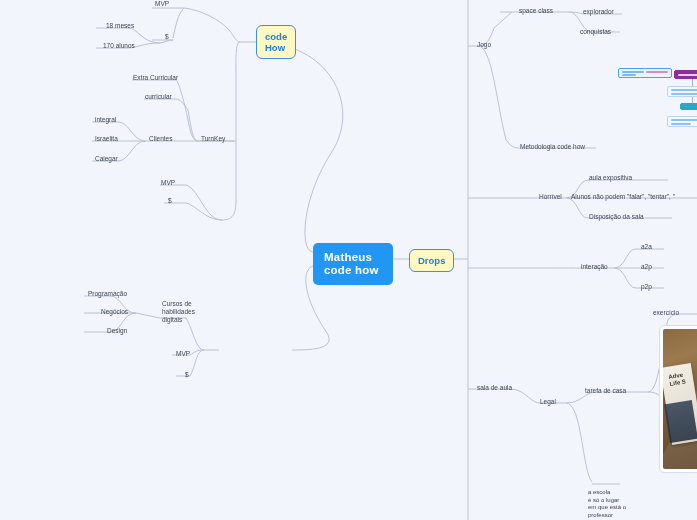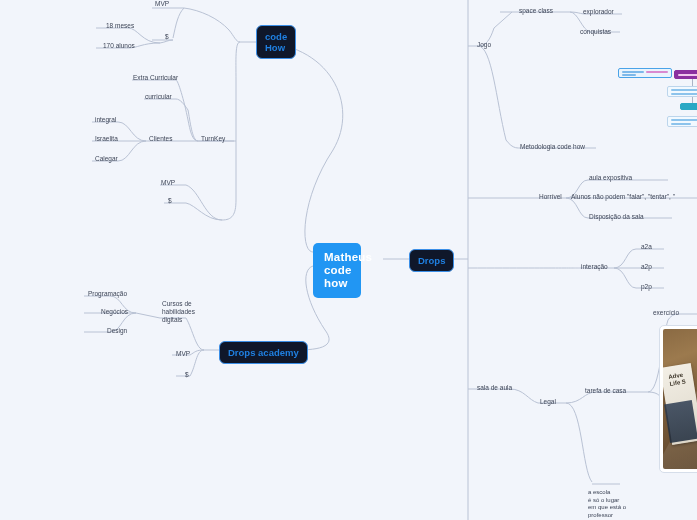--- a/index.html
+++ b/index.html
@@ -19,21 +19,21 @@
   
   .root{
     background:#2196f3;color:#ffffff;
     font-weight:bold;font-size:11.5px;line-height:13px;
     border-radius:5px;padding:8px 11px;
     letter-spacing:.2px;
     white-space:pre-line;
   }
   
   .boxed{
-    background:#0f172a;color:#1f7fe0;
+    background:#fef9c3;color:#1f7fe0;
     font-weight:bold;font-size:9.5px;line-height:11px;
     border:1.4px solid #3b8fe8;border-radius:6px;
     padding:5px 8px;
     white-space:pre-line;
   }
   
   .leaf{
     color:#3d4557;font-size:6.5px;line-height:8px;
     white-space:pre-line;
   }
@@ -172,29 +172,28 @@
     <line x1="538" y1="403" x2="566" y2="403"></line>
     <path d="M566 403 C 582 403, 584 392, 596 392"></path>
     <line x1="596" y1="392" x2="648" y2="392"></line>
     <path d="M648 392 C 660 392, 662 338, 668 320 C 672 314, 676 314, 680 314"></path>
     <line x1="680" y1="314" x2="697" y2="314"></line>
     <path d="M648 392 C 660 392, 660 398, 664 400"></path>
     <path d="M566 403 C 582 403, 582 470, 592 482"></path>
     <line x1="592" y1="484" x2="620" y2="484"></line>
   </svg>
 
-  <div class="node root" style="left:313px;top:243px;width:48px;">Matheus
+  <div class="node root" style="left:313px;top:243px;width:80px;">Matheus
 code how</div>
 
   <div class="node boxed" style="left:409px;top:249px;">Drops</div>
 
   <div class="node boxed" style="left:256px;top:25px;">code
 How</div>
 
-  <div class="node boxed" style="left:219px;top:341px;">Drops academy</div>
 
   <div class="node leaf" style="left:201px;top:135px;">TurnKey</div>
   <div class="node leaf" style="left:155px;top:0px;">MVP</div>
   <div class="node leaf" style="left:165px;top:33px;">$</div>
   <div class="node leaf" style="left:106px;top:22px;">18 meses</div>
   <div class="node leaf" style="left:103px;top:42px;">170 alunos</div>
   <div class="node leaf" style="left:133px;top:74px;">Extra Curricular</div>
   <div class="node leaf" style="left:145px;top:93px;">curricular</div>
   <div class="node leaf" style="left:149px;top:135px;">Clientes</div>
   <div class="node leaf" style="left:95px;top:116px;">integral</div>

